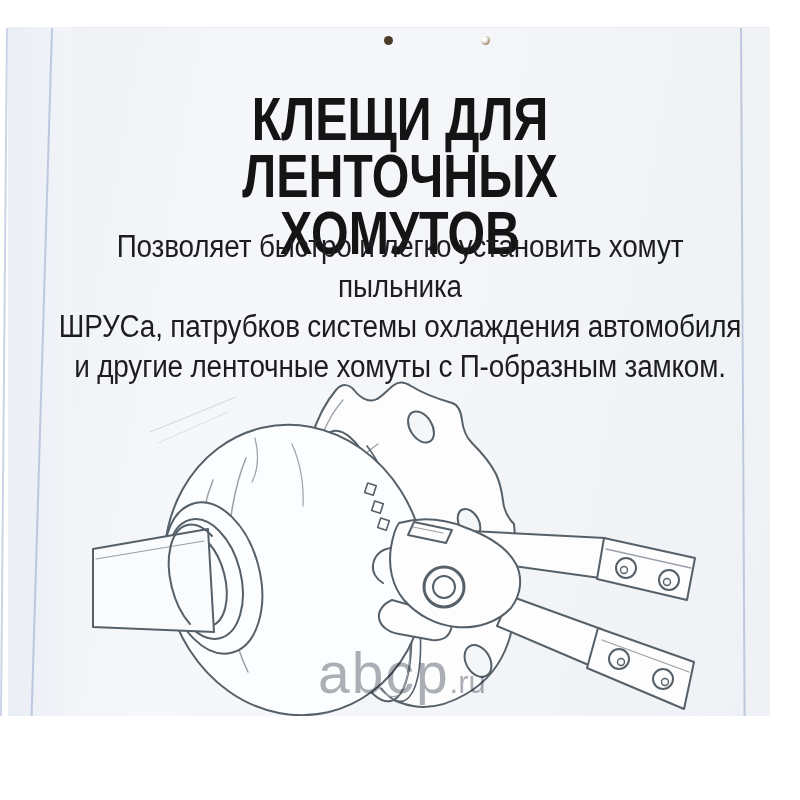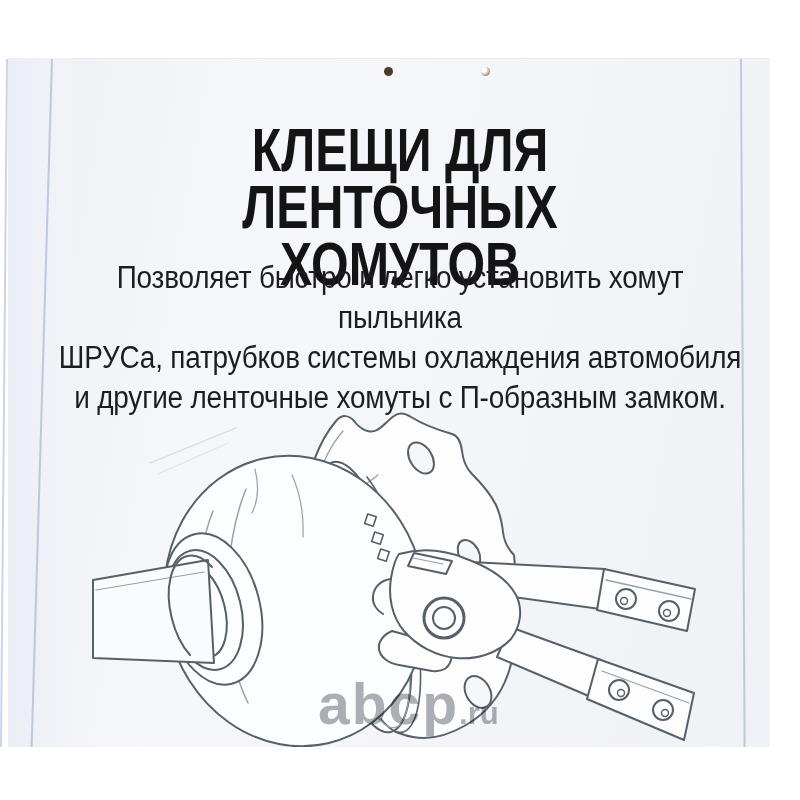--- a/index.html
+++ b/index.html
@@ -1,17 +1,17 @@
 <!DOCTYPE html>
 <html style="--title-text: #141414; --body-text: #1d1d20; --stroke: #566069; --stroke-light: #99a1a9; --watermark: #989ea4; --fold-line: #8ba0c8;"><head>
 <meta charset="utf-8">
 <style>
   html,body{margin:0;padding:0;}
   .page{position:relative;width:800px;height:716px;background:#ffffff;overflow:hidden;
-        font-family:"Liberation Sans", sans-serif;margin-top:31px;}
+        font-family:"Liberation Sans", sans-serif;}
   .card{position:absolute;left:8px;top:27px;width:762px;height:747px;
         background:linear-gradient(100deg,#edf0f4 0%,#f5f7fa 28%,#f3f5f8 62%,#eef1f5 100%);
         border-top:1px solid #e9ebef;border-bottom:1px solid #e3e6ec;}
   .left-strip{position:absolute;left:8px;top:27px;width:64px;height:747px;
         background:linear-gradient(90deg,#eaeef5,#f2f4f8);}
   .fold{position:absolute;width:2px;transform-origin:top left;}
   .fold.l1{left:6px;top:28px;height:746px;opacity:.45;transform:rotate(0.5deg);}
   .fold.l2{left:51px;top:28px;height:746px;opacity:.5;transform:rotate(1.7deg);}
   .fold.r1{left:740px;top:28px;height:744px;opacity:.5;transform:rotate(-0.3deg);}
   .fold{background:var(--fold-line,#8ba0c8);}
@@ -20,21 +20,21 @@
   .dot.right{left:481px;top:36px;width:9px;height:9px;
         background:radial-gradient(circle at 35% 35%,#ffffff 25%,#a08766 75%);}
   .title{position:absolute;left:15px;top:90px;width:770px;margin:0;text-align:center;
         font-size:62px;line-height:57px;font-weight:700;letter-spacing:0px;
         color:var(--title-text,#141414);transform:scaleX(0.78);transform-origin:center top;}
   .desc{position:absolute;left:15px;top:227px;width:770px;text-align:center;
         font-size:31px;line-height:40px;font-weight:400;letter-spacing:-0.2px;
         color:var(--body-text,#1d1d20);transform:scaleX(0.90);transform-origin:center top;}
   .illustration{position:absolute;left:0;top:0;width:800px;height:800px;}
   .wm{position:absolute;left:318px;top:645px;mix-blend-mode:multiply;white-space:nowrap;
-        color:var(--watermark,#989ea4);font-weight:700;font-size:57px;line-height:1;
+        color:var(--watermark,#989ea4);font-weight:400;font-size:57px;line-height:1;
         letter-spacing:2px;opacity:.8;}
   .wm .tld{font-size:31px;letter-spacing:0;}
 </style>
 </head>
 <body>
 
 <div class="page">
 
   <div class="card"></div>
   <div class="left-strip"></div>

